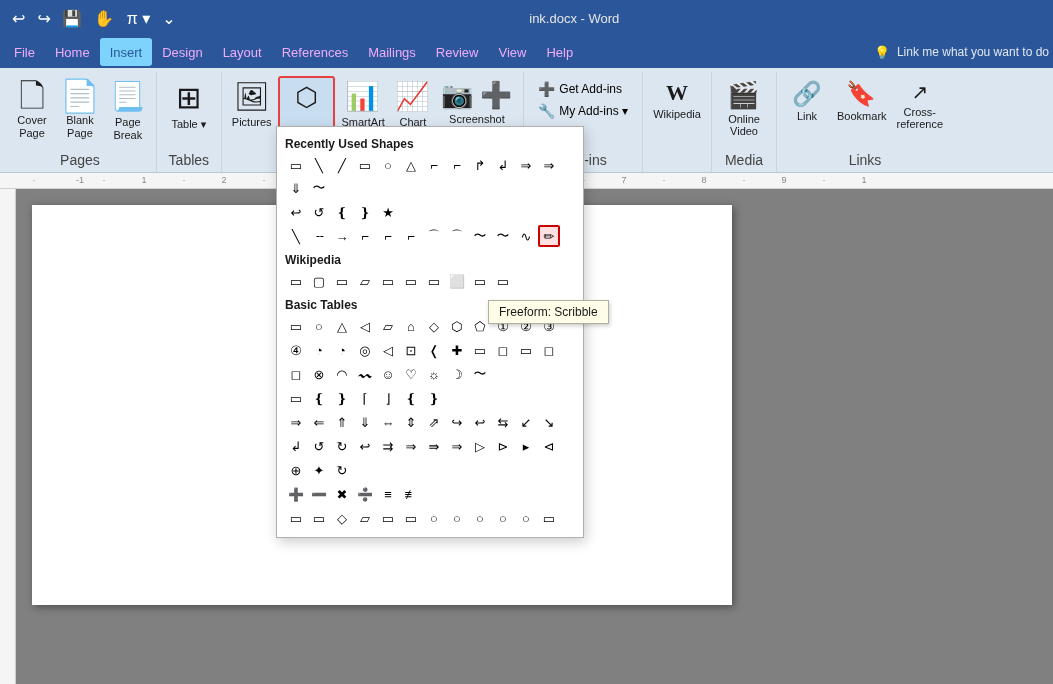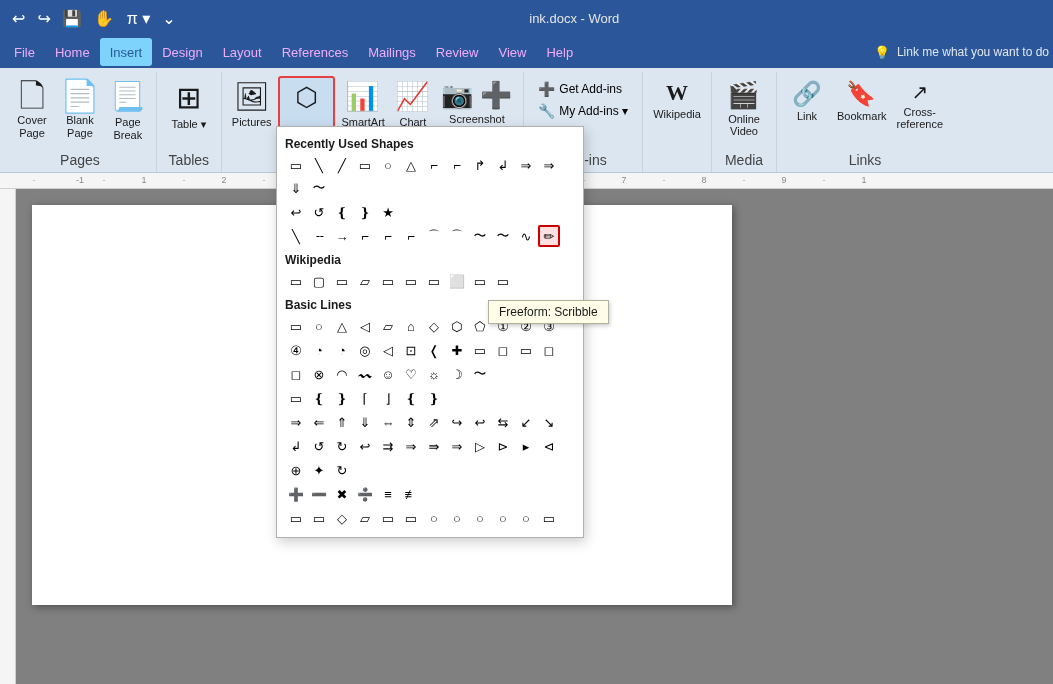--- a/index.html
+++ b/index.html
@@ -465,21 +465,21 @@
     <div class="shape-btn">▭</div>
     <div class="shape-btn">▱</div>
     <div class="shape-btn">▭</div>
     <div class="shape-btn">▭</div>
     <div class="shape-btn">▭</div>
     <div class="shape-btn">⬜</div>
     <div class="shape-btn">▭</div>
     <div class="shape-btn">▭</div>
   </div>
 
-  <div class="shapes-section-title">Basic Lines</div>
+  <div class="shapes-section-title">Basic Tables</div>
   <div class="shapes-row">
     <div class="shape-btn">▭</div>
     <div class="shape-btn">○</div>
     <div class="shape-btn">△</div>
     <div class="shape-btn">◁</div>
     <div class="shape-btn">▱</div>
     <div class="shape-btn">⌂</div>
     <div class="shape-btn">◇</div>
     <div class="shape-btn">⬡</div>
     <div class="shape-btn">⬠</div>

